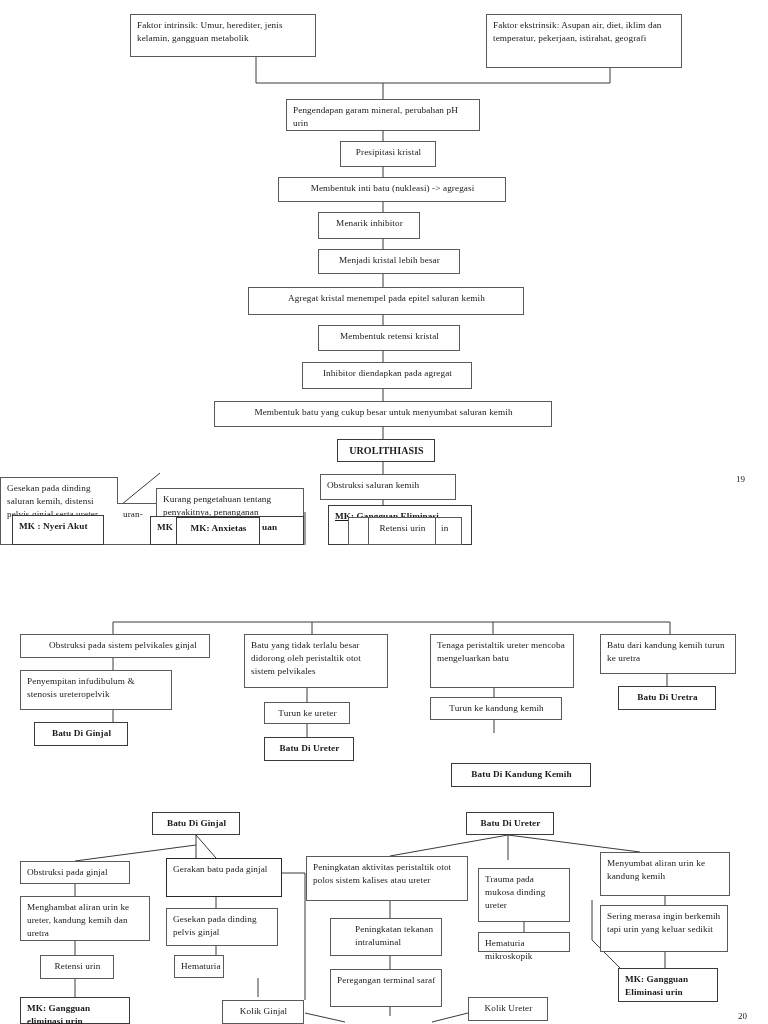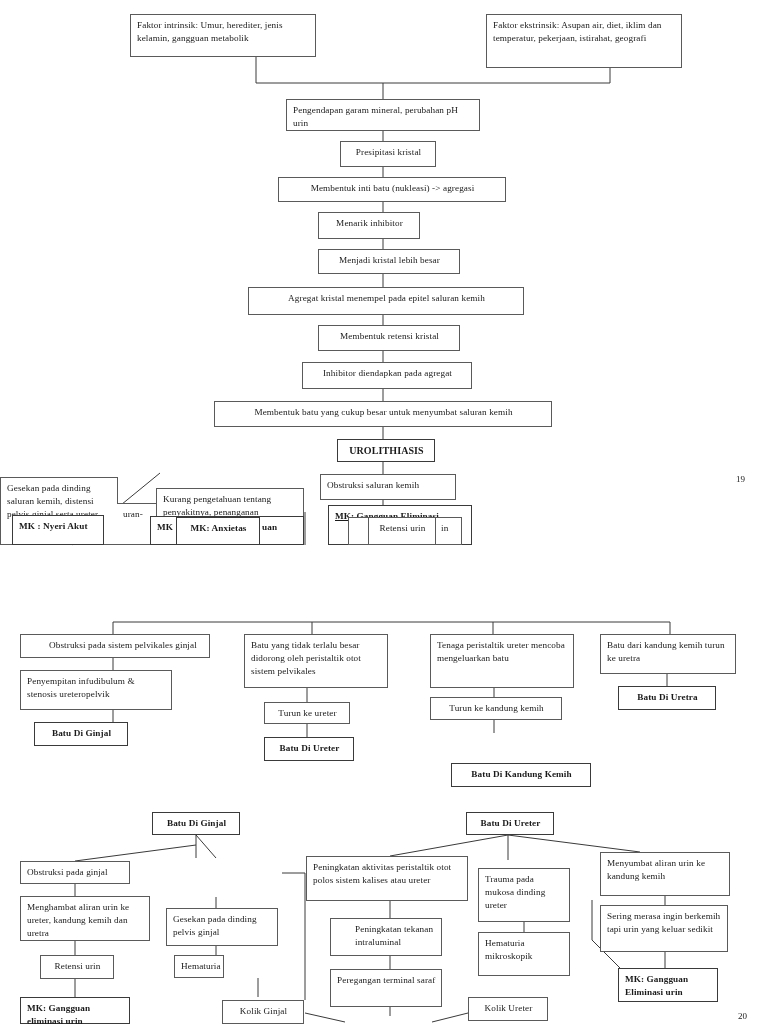--- a/index.html
+++ b/index.html
@@ -189,34 +189,35 @@
   <div class="box bold center" style="left:466px;top:812px;width:88px;height:23px;">Batu Di Ureter</div>
 
   <div class="box" style="left:20px;top:861px;width:110px;height:23px;">Obstruksi pada ginjal</div>
 
   <div class="box" style="left:20px;top:896px;width:130px;height:45px;">Menghambat aliran urin ke ureter, kandung kemih dan uretra</div>
 
   <div class="box center" style="left:40px;top:955px;width:74px;height:24px;">Retensi urin</div>
 
   <div class="box bold" style="left:20px;top:997px;width:110px;height:27px;">MK: Gangguan eliminasi urin</div>
 
+  <div class="box thick" style="left:166px;top:858px;width:116px;height:39px;">Gerakan batu pada ginjal</div>
 
   <div class="box" style="left:166px;top:908px;width:112px;height:38px;">Gesekan pada dinding pelvis ginjal</div>
 
   <div class="box" style="left:174px;top:955px;width:50px;height:23px;">Hematuria</div>
 
   <div class="box" style="left:306px;top:856px;width:162px;height:45px;">Peningkatan aktivitas peristaltik otot polos sistem kalises atau ureter</div>
 
   <div class="box" style="left:330px;top:918px;width:112px;height:38px;padding-left:24px;">Peningkatan tekanan intraluminal</div>
 
   <div class="box" style="left:330px;top:969px;width:112px;height:38px;">Peregangan terminal saraf</div>
 
   <div class="box" style="left:478px;top:868px;width:92px;height:54px;">Trauma pada mukosa dinding ureter</div>
 
-  <div class="box" style="left:478px;top:932px;width:92px;height:44px;">Hematuria mikroskopik</div>
+  <div class="box" style="left:478px;top:932px;width:92px;height:20px;">Hematuria mikroskopik</div>
 
   <div class="box" style="left:600px;top:852px;width:130px;height:44px;">Menyumbat aliran urin ke kandung kemih</div>
 
   <div class="box" style="left:600px;top:905px;width:128px;height:47px;">Sering merasa ingin berkemih tapi urin yang keluar sedikit</div>
 
   <div class="box bold" style="left:618px;top:968px;width:100px;height:34px;">MK: Gangguan Eliminasi urin</div>
 
   <div class="box center" style="left:222px;top:1000px;width:82px;height:24px;">Kolik Ginjal</div>
 
   <div class="box center" style="left:468px;top:997px;width:80px;height:24px;">Kolik Ureter</div>

